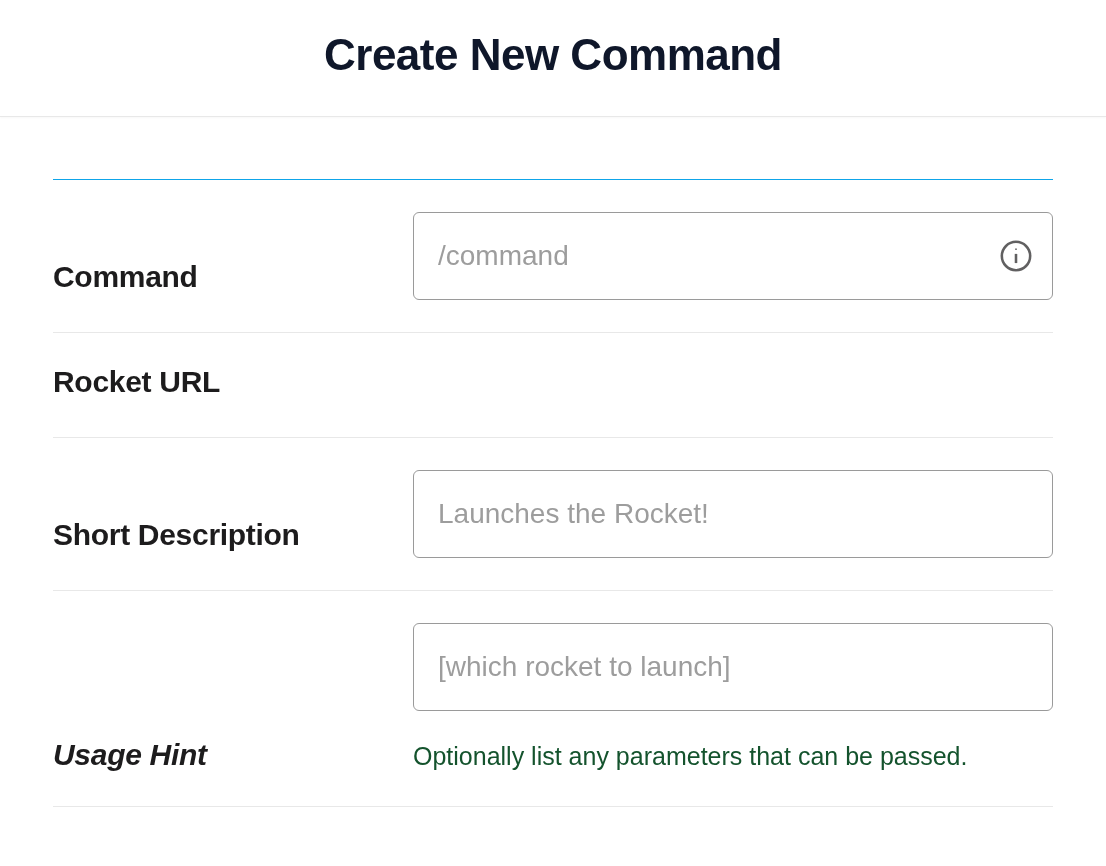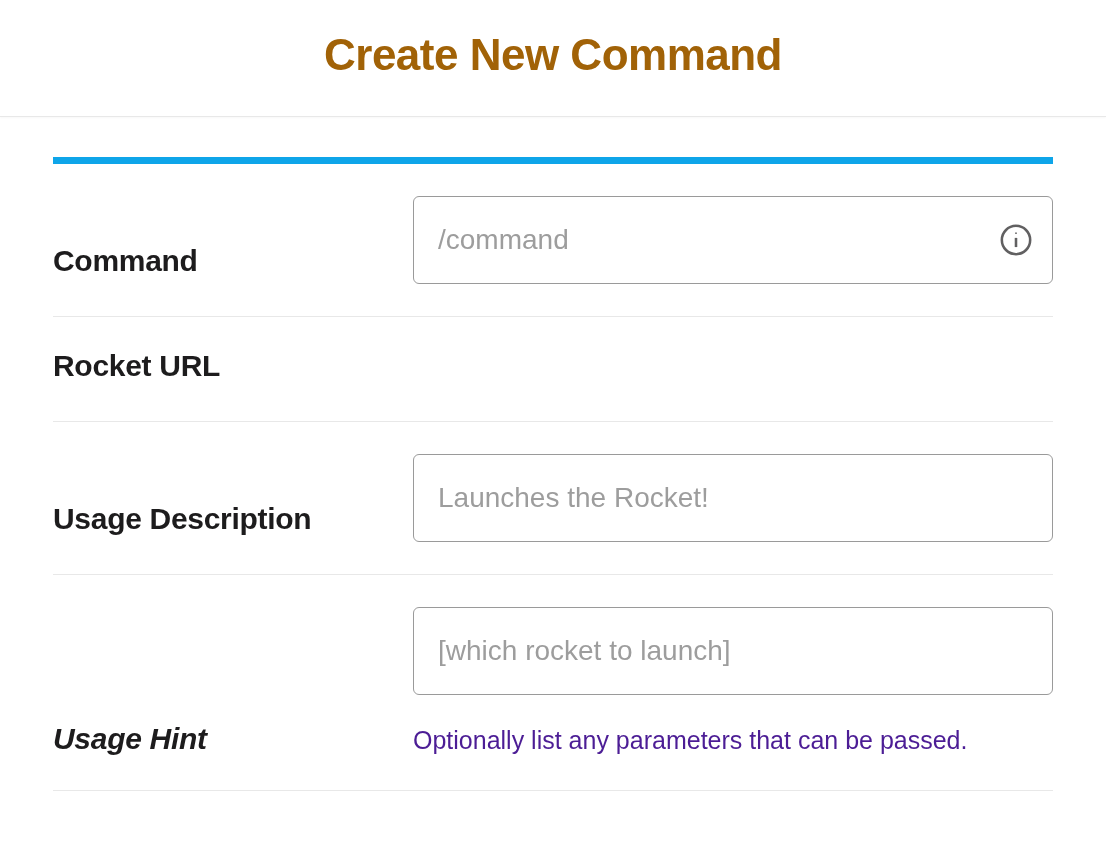--- a/index.html
+++ b/index.html
@@ -17,27 +17,27 @@
     .header {
       width: 100%;
       padding: 30px 0 36px 0;
       text-align: center;
       border-bottom: 1px solid #e8e8e8;
       box-shadow: 0 1px 2px rgba(0,0,0,0.03);
     }
     .header h1 {
       font-size: 44px;
       font-weight: 900;
-      color: #a16207;
+      color: #0f172a;
       letter-spacing: -0.5px;
     }
     .content {
       width: 1000px;
-      margin: 40px auto 0 auto;
-      border-top: 7px solid #0ea5e9;
+      margin: 62px auto 0 auto;
+      border-top: 1px solid #0ea5e9;
     }
     .form-row {
       display: flex;
       align-items: stretch;
       border-bottom: 1px solid #e8e8e8;
       padding: 32px 0;
     }
     .form-label {
       width: 360px;
       flex-shrink: 0;
@@ -82,21 +82,21 @@
       color: #616061;
       cursor: pointer;
     }
     .row-usage .form-label {
       align-items: flex-end;
       padding-bottom: 2px;
       font-style: italic;
     }
     .helper-text {
       font-size: 25px;
-      color: #4c1d95;
+      color: #14532d;
       margin-top: 28px;
       line-height: 1.4;
     }
   </style>
 </head>
 <body>
 
 <div class="header">
   <h1>Create New Command</h1>
 </div>
@@ -120,21 +120,21 @@
   </div>
 
   <div class="form-row">
     <div class="form-label">
       <span class="form-label-text">Rocket URL</span>
     </div>
   </div>
 
   <div class="form-row">
     <div class="form-label">
-      <span class="form-label-text">Usage Description</span>
+      <span class="form-label-text">Short Description</span>
     </div>
     <div class="form-control-wrap">
       <input type="text" class="text-input no-info" placeholder="Launches the Rocket!" style="">
     </div>
   </div>
 
   <div class="form-row row-usage">
     <div class="form-label">
       <span class="form-label-text">Usage Hint</span>
     </div>

